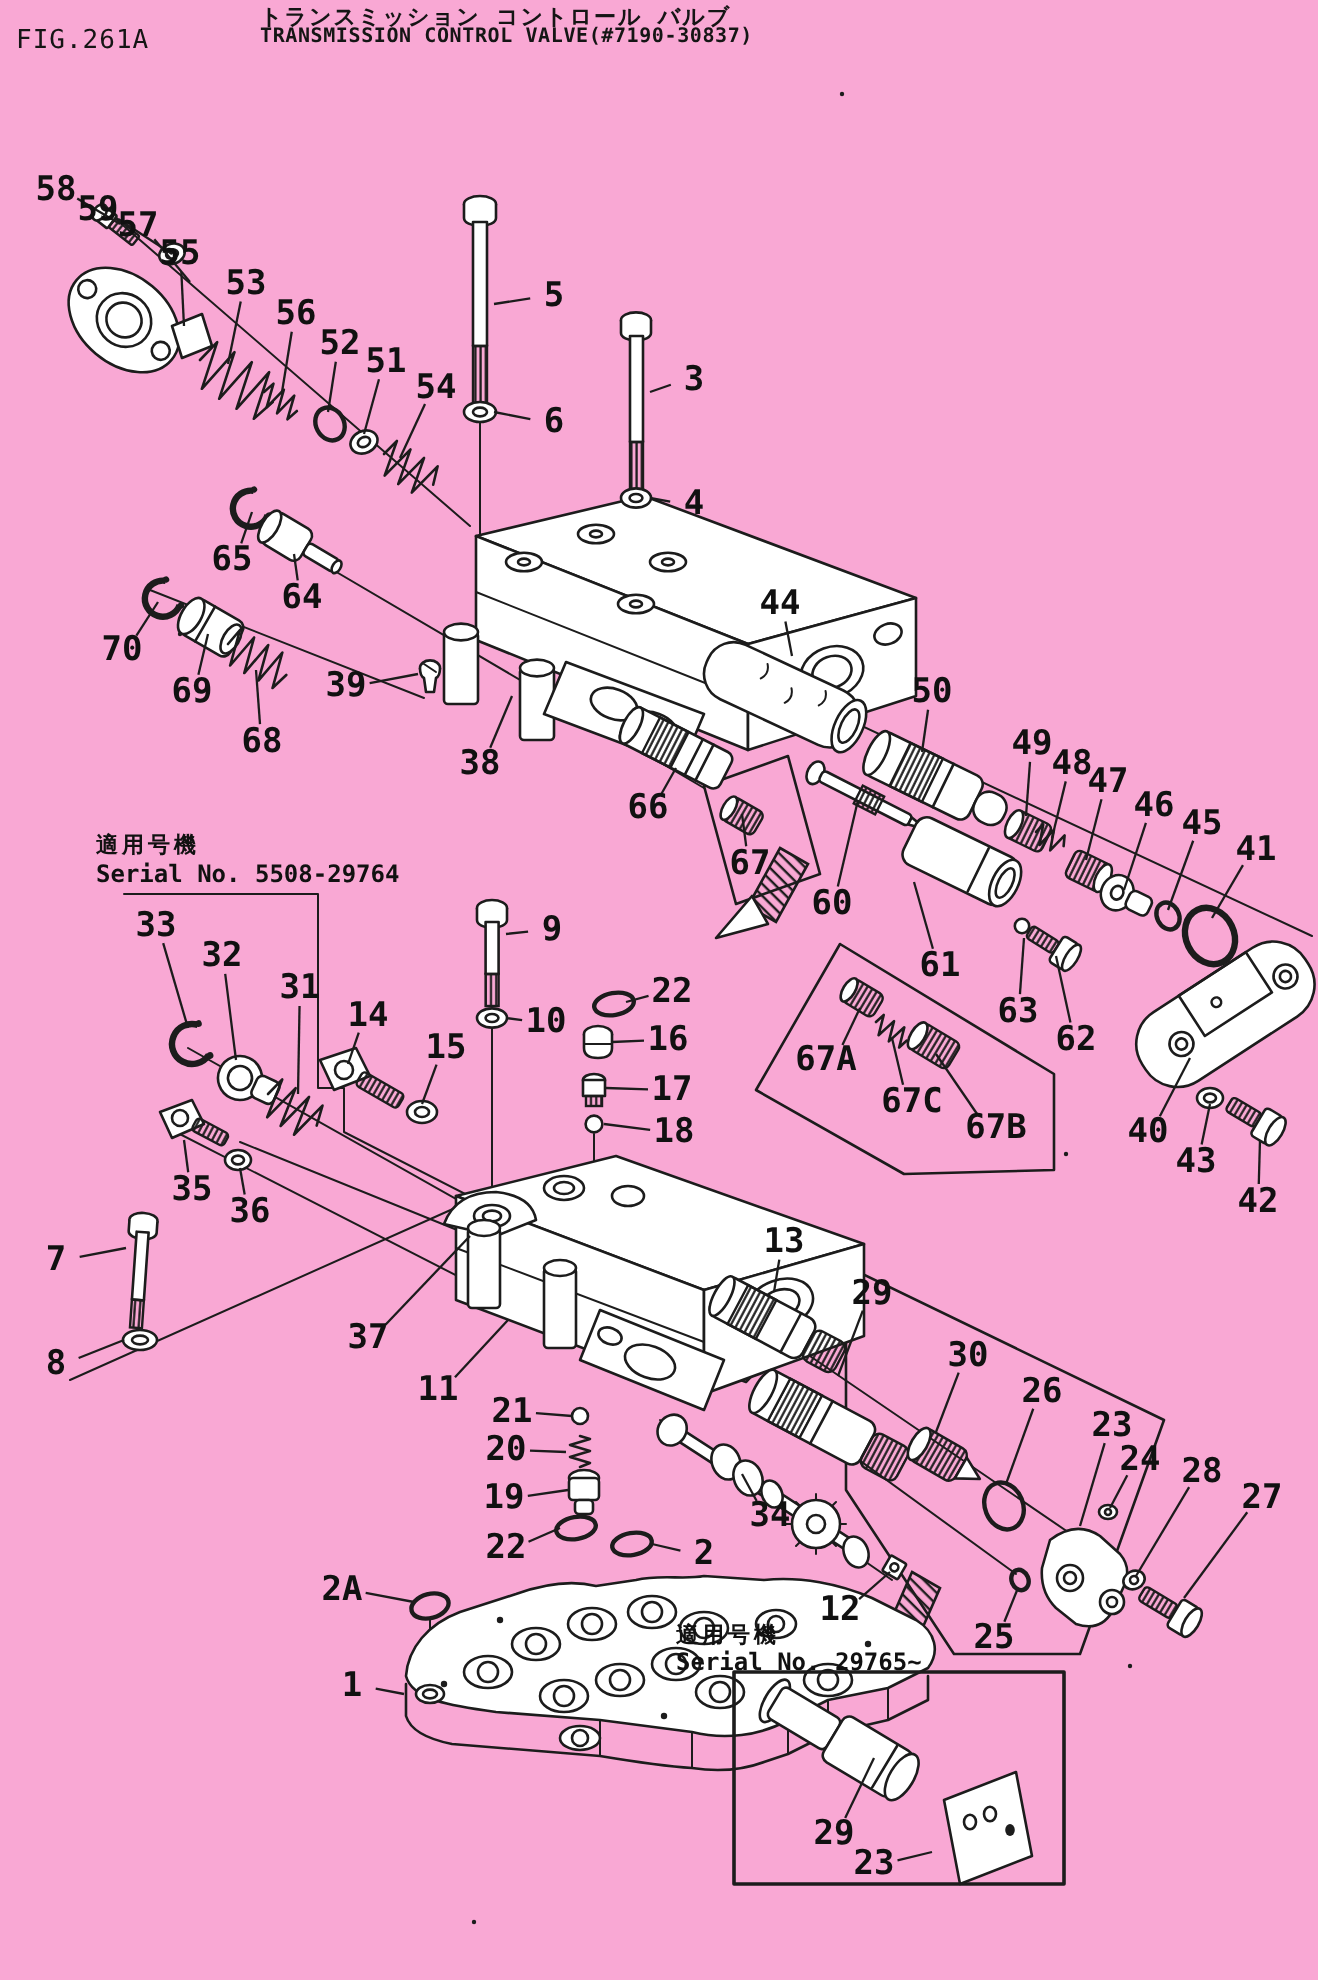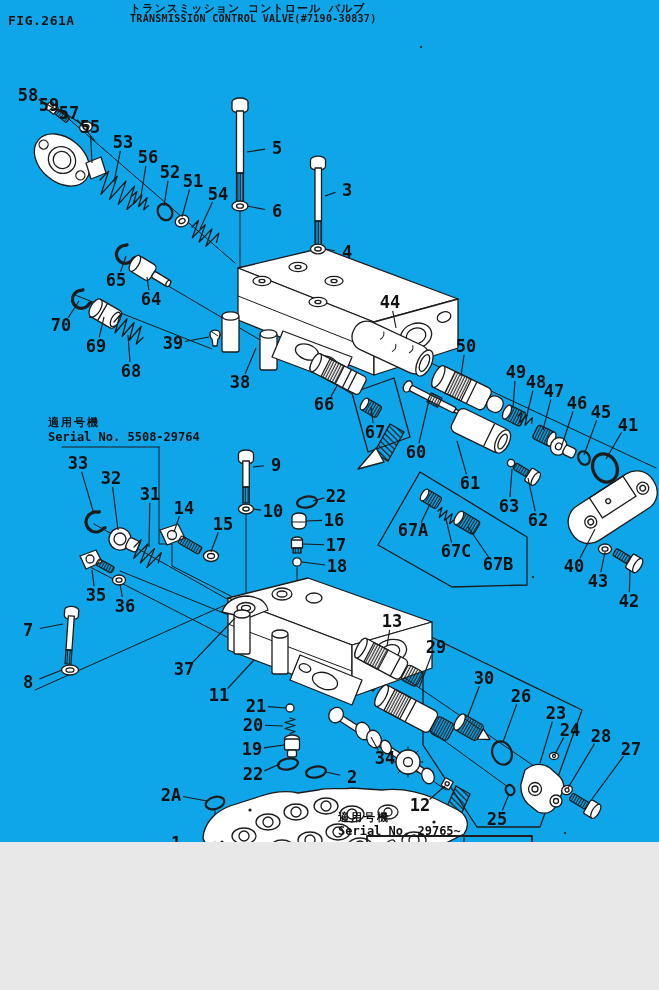--- a/index.html
+++ b/index.html
@@ -1,19 +1,19 @@
 <!DOCTYPE html>
 <html><head>
 <meta charset="utf-8">
 <style>
   html,body{margin:0;padding:0;background:#e8e8e8}
-  .page{position:relative;width:659px;height:842px;background:#0ea5e9;overflow:hidden;
+  .page{position:relative;width:659px;height:990px;background:#f9a8d4;overflow:hidden;
         font-family:"DejaVu Sans Mono",monospace;color:#151515}
   .hdr{position:absolute;white-space:pre;color:#151515}
-  .hdr-fig{left:8px;top:13px;font-size:13px;font-weight:bold;letter-spacing:.5px}
+  .hdr-fig{left:8px;top:13px;font-size:13px;font-weight:normal;letter-spacing:.5px}
   .hdr-ja{left:130px;top:1px;font-size:11px;font-weight:bold;letter-spacing:1px}
   .hdr-en{left:130px;top:13px;font-size:10px;font-weight:bold;letter-spacing:.3px}
   #art{position:absolute;left:0;top:0}
   #art .f{fill:#fff;stroke:#1c1c1c;stroke-width:1.3;stroke-linejoin:round}
   #art .n{fill:none;stroke:#1c1c1c;stroke-width:1.3;stroke-linecap:round;stroke-linejoin:round}
   #art .thin{stroke-width:1}
   #art .th2{stroke-width:1.8}
   #art .rb{fill:url(#ribs);stroke:#1c1c1c;stroke-width:1.2}
   #art .ht{fill:url(#hatch);stroke:#1c1c1c;stroke-width:1.3}
   #art .d{fill:#1c1c1c;stroke:none}

